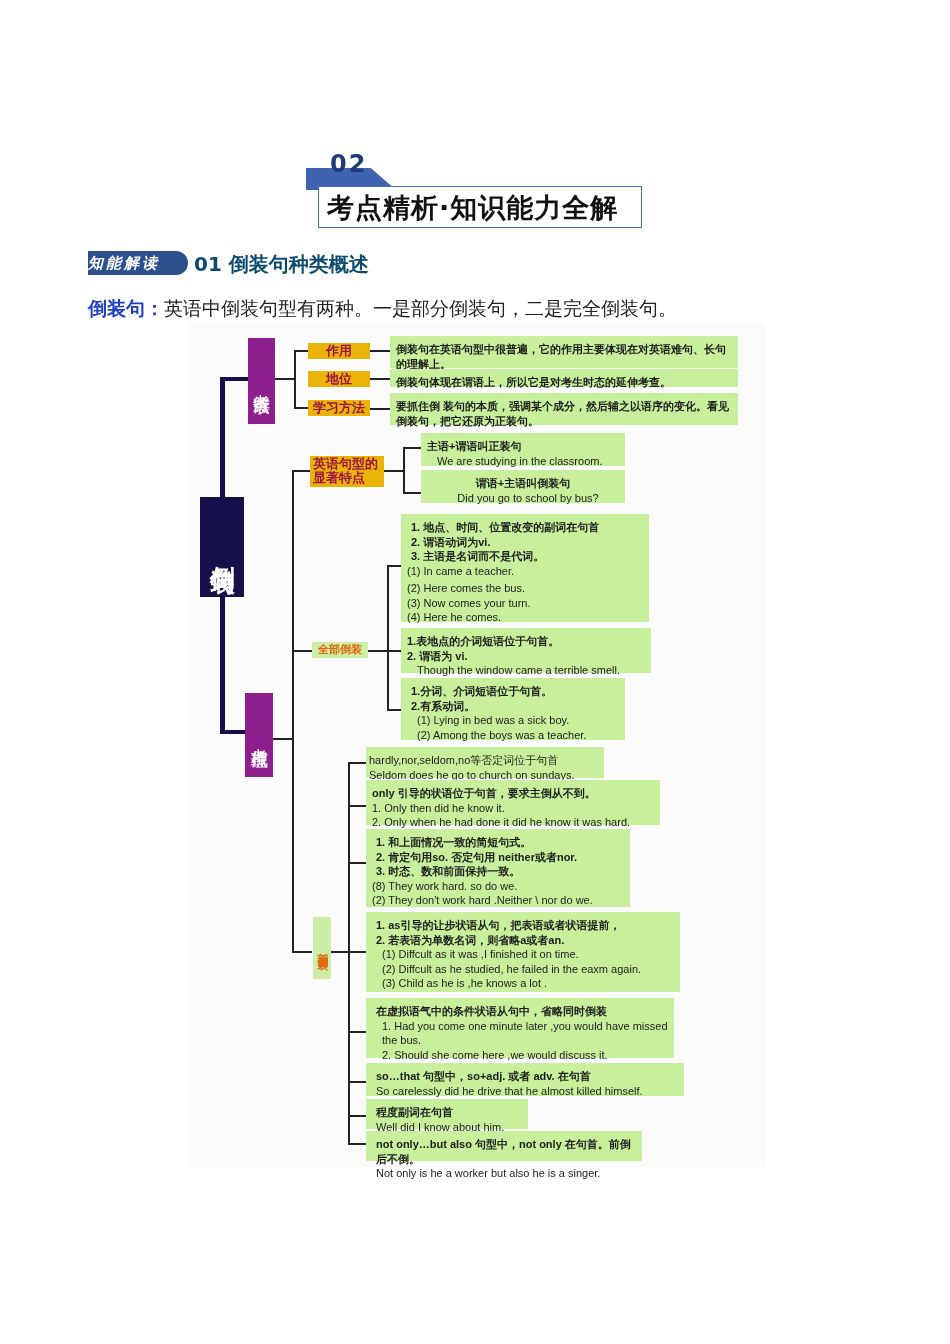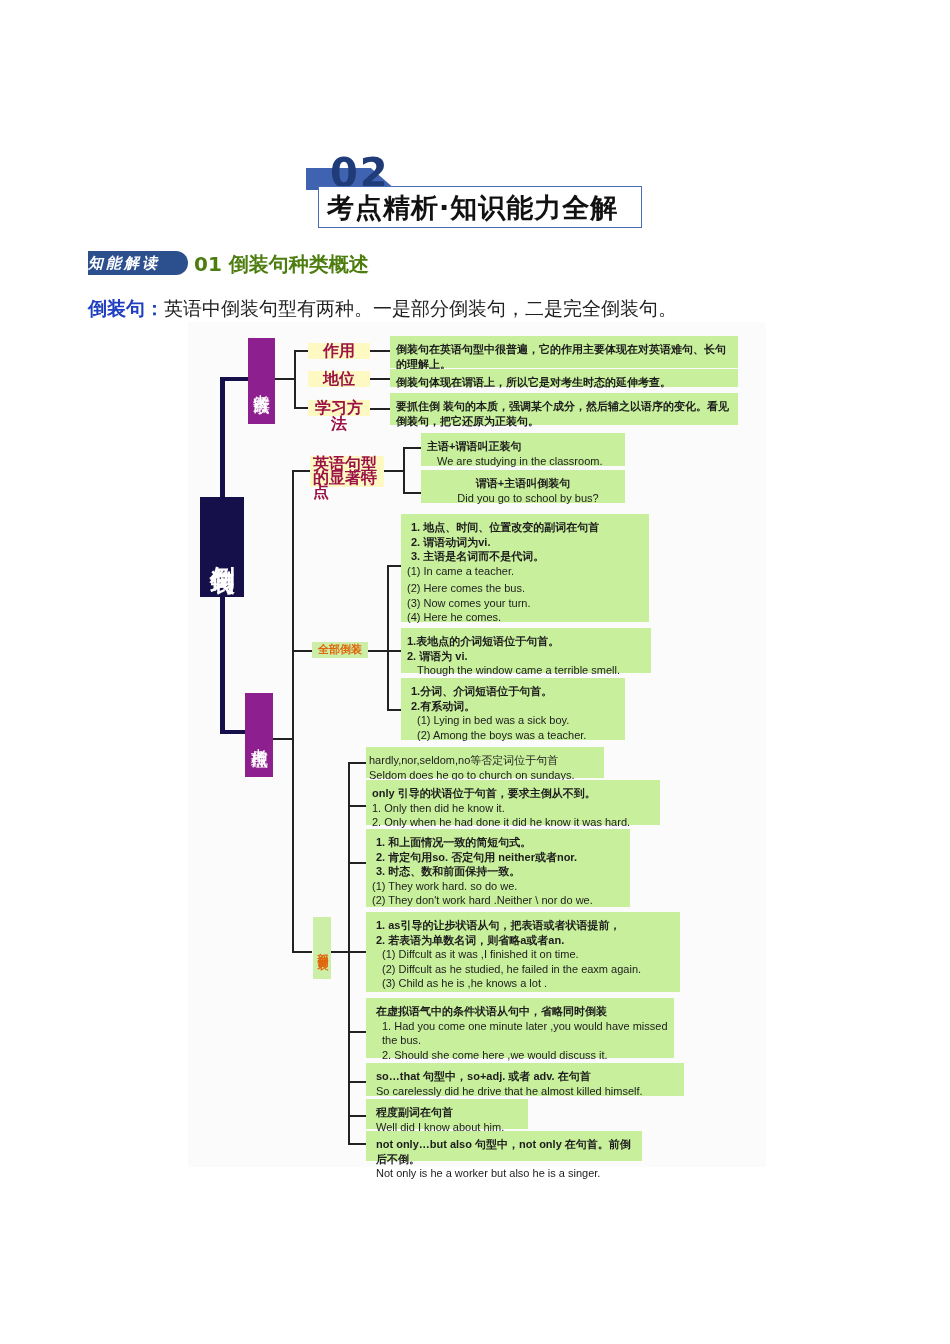--- a/index.html
+++ b/index.html
@@ -9,58 +9,58 @@
     }
     .abs { position: absolute; }
 
     
     .sec-tab {
       left: 306px; top: 168px; width: 90px; height: 22px; background: #3f63b0;
       clip-path: polygon(0 0, 72% 0, 100% 100%, 0 100%);
     }
     .sec-num {
       left: 330px; top: 150px; font-family: "DejaVu Sans", "Liberation Sans", sans-serif;
-      font-weight: bold; font-size: 40px; color: #1f3b78; letter-spacing: 2px;
+      font-weight: bold; font-size: 24px; color: #1f3b78; letter-spacing: 2px;
     }
     .sec-box {
       left: 318px; top: 186px; width: 324px; height: 42px; border: 1.5px solid #4a6cb8; background: #fff;
       font-family: "DejaVu Sans", "Liberation Sans", sans-serif; font-size: 27px; font-weight: bold;
       color: #111; line-height: 42px; padding-left: 8px; box-sizing: border-box; letter-spacing: 1px;
     }
 
     
     .kbadge {
       left: 88px; top: 251px; width: 100px; height: 24px; background: #2c4f8e; color: #fff;
       font-size: 15px; font-style: italic; font-weight: bold; line-height: 24px; 
       letter-spacing: 3px; border-radius: 0 12px 12px 0;
     }
     .ktitle {
       left: 194px; top: 251px; font-family: "DejaVu Sans", "Liberation Sans", sans-serif;
-      font-size: 20px; font-weight: bold; color: #4d7c0f;
+      font-size: 20px; font-weight: bold; color: #0c4a6e;
     }
     .intro { left: 88px; top: 296px; font-size: 19px; color: #222; }
     .intro .lbl { color: #1f3fc0; font-weight: bold; font-family: "DejaVu Sans", "Liberation Sans", sans-serif; }
 
     
     .map { left: 188px; top: 322px; width: 578px; height: 845px; background: #fbfbfb; }
     .line { position: absolute; background: #222; }
     .thick { background: #15104a; }
 
     .root {
       position: absolute; left: 200px; top: 497px; width: 44px; height: 100px; background: #15104a;
       color: #fff; font-size: 25px; font-weight: bold; writing-mode: vertical-rl; text-align: center;
       line-height: 44px; letter-spacing: 2px; box-sizing: border-box; padding-top: 4px;
     }
     .purple {
       position: absolute; background: #8e1f8e; color: #fff; font-family: "DejaVu Sans", "Liberation Sans", sans-serif;
       font-size: 17px; writing-mode: vertical-rl; text-align: center; line-height: 26px; letter-spacing: 1px;
       box-sizing: border-box; padding-top: 3px;
     }
     .pink {
-      position: absolute; background: #fef9c3; color: #9b1247; font-size: 16px; font-weight: bold;
+      position: absolute; background: #eab308; color: #9b1247; font-size: 13px; font-weight: bold;
       text-align: center; box-sizing: border-box; line-height: 14px;
     }
     .orange {
       position: absolute; background: #cdeea6; color: #e0650b; font-size: 11px; font-weight: bold; text-align: center;
     }
     .green {
       position: absolute; background: #c8ef9c; color: #1c1c1c; font-size: 11px; line-height: 14.5px;
       box-sizing: border-box; padding: 6px 6px; font-family: Liberation Sans, sans-serif;
     }
     .green .cn { font-weight: bold; }
@@ -175,21 +175,21 @@
 </div>
 <div class="green" style="left:366px;top:780px;width:294px;height:45px;">
   <div class="cn">only 引导的状语位于句首，要求主倒从不到。</div>
   <div>1. Only then did he know it.</div>
   <div>2. Only when he had done it did he know it was hard.</div>
 </div>
 <div class="green" style="left:366px;top:829px;width:264px;height:78px;">
   <div class="cn ind2">1. 和上面情况一致的简短句式。</div>
   <div class="cn ind2">2. 肯定句用so. 否定句用 neither或者nor.</div>
   <div class="cn ind2">3. 时态、数和前面保持一致。</div>
-  <div>(1) They work hard. so do we.</div>
+  <div>(8) They work hard. so do we.</div>
   <div>(2) They don't work hard .Neither \ nor do we.</div>
 </div>
 <div class="green" style="left:366px;top:912px;width:314px;height:80px;">
   <div class="cn ind2">1. as引导的让步状语从句，把表语或者状语提前，</div>
   <div class="cn ind2">2. 若表语为单数名词，则省略a或者an.</div>
   <div class="ind">(1) Diffcult as it was ,I finished it on time.</div>
   <div class="ind">(2) Diffcult as he studied, he failed in the eaxm again.</div>
   <div class="ind">(3) Child as he is ,he knows a lot .</div>
 </div>
 <div class="green" style="left:366px;top:998px;width:308px;height:60px;">

